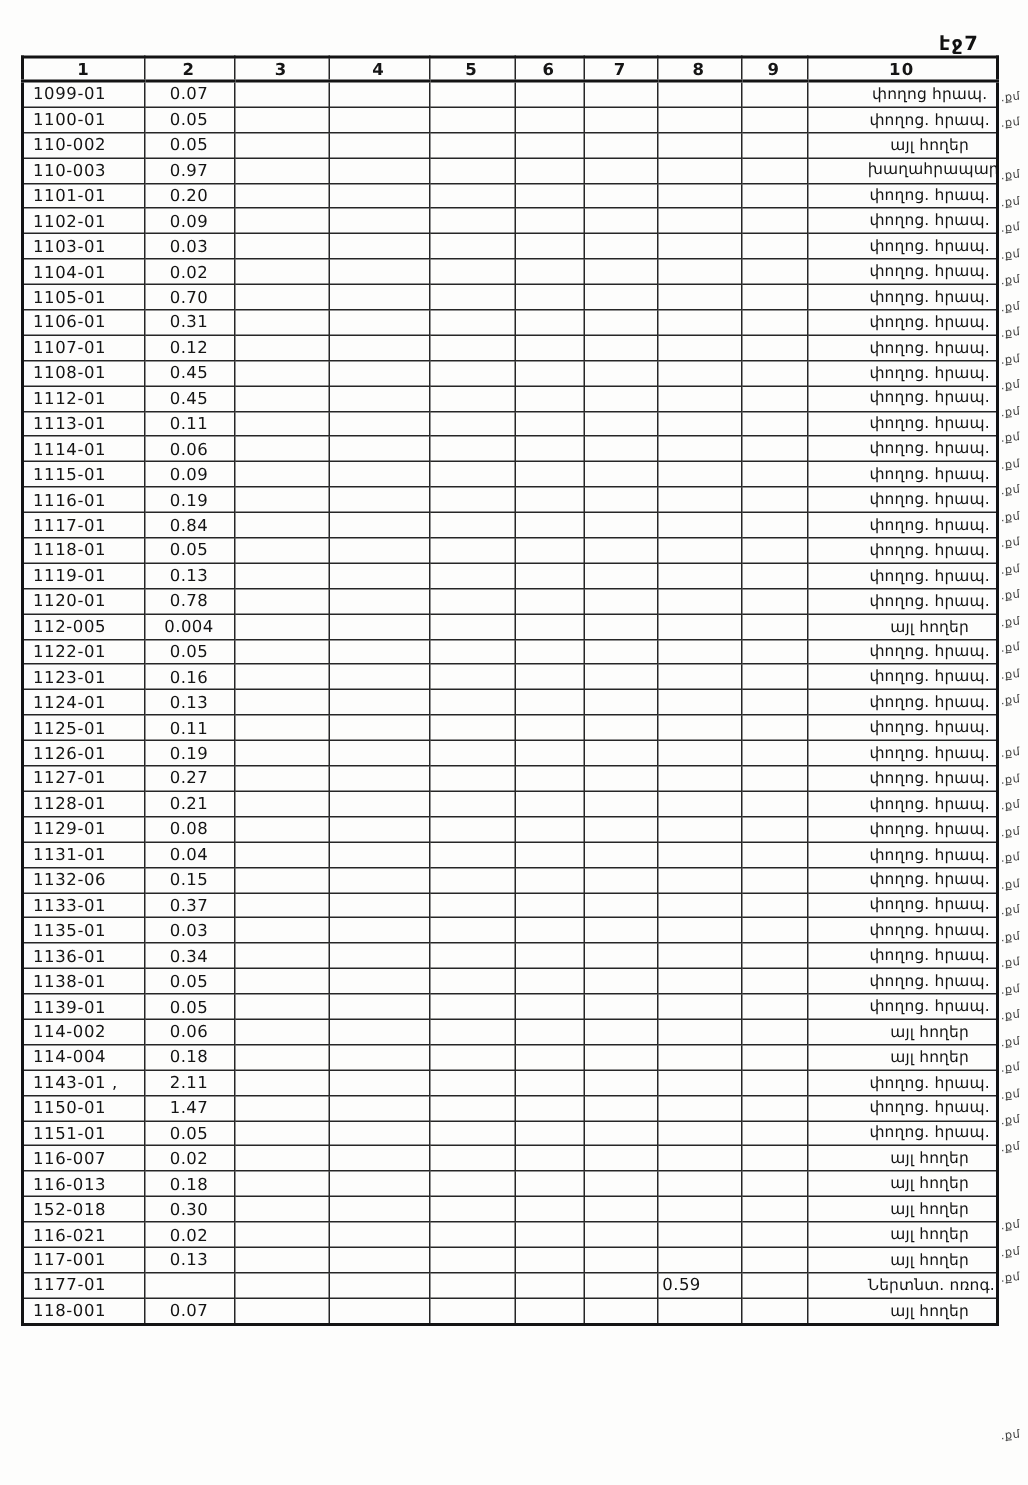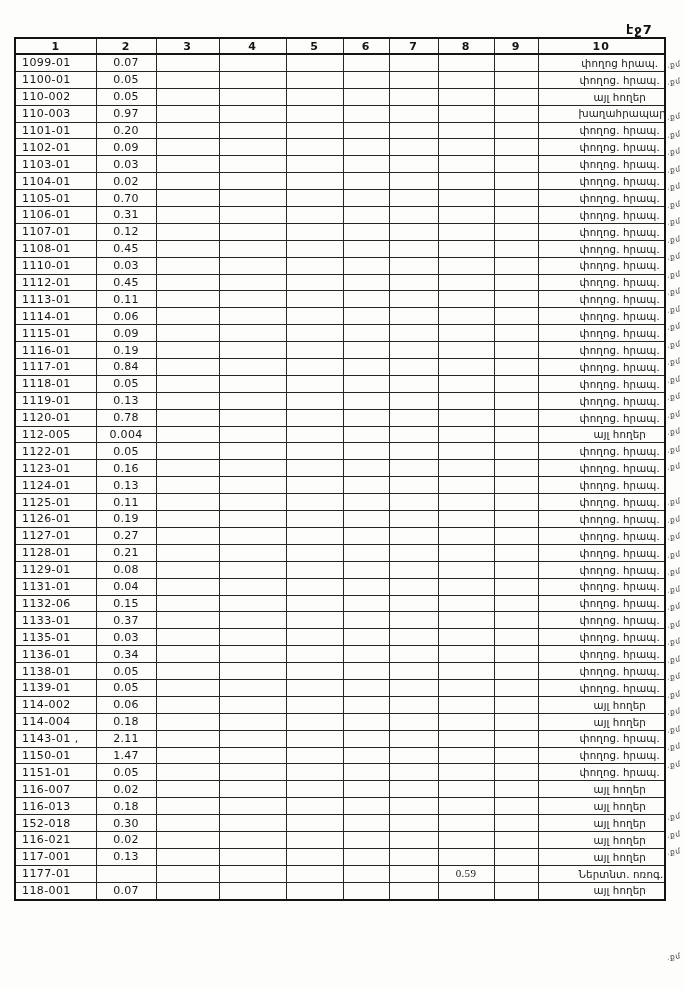--- a/index.html
+++ b/index.html
@@ -29,21 +29,21 @@
     color:#151515;
   }
   thead th{
     font-weight:bold;font-size:11px;text-align:center;
     height:14px;
     border-bottom:2px solid #141414;
     letter-spacing:1px;
   }
   td.c1{text-align:left;padding-left:6px;letter-spacing:0.4px;font-size:11px;}
   td.c2{text-align:center;letter-spacing:0.3px;font-size:11px;}
-  td.c8{text-align:center;letter-spacing:0.3px;font-size:11px;font-family:Liberation Serif, serif;}
+  td.c8{letter-spacing:0.3px;font-size:11px;}
   td.c10{text-align:center;font-size:10.3px;letter-spacing:0.1px;padding-left:40px;}
   .margin-marks{
     position:absolute;left:667px;top:56px;width:18px;height:930px;
   }
   .mark{
     position:absolute;left:0;
     font-size:7.5px;color:#3c3c3c;
     transform:rotate(-6deg);
     letter-spacing:0.5px;
     white-space:nowrap;
@@ -210,32 +210,20 @@
         <td class="c5"></td>
         <td class="c6"></td>
         <td class="c7"></td>
         <td class="c8"></td>
         <td class="c9"></td>
         <td class="c10">փողոց. հրապ.</td>
       </tr>
       <tr>
         <td class="c1">1108-01</td>
         <td class="c2">0.45</td>
-        <td class="c3"></td>
-        <td class="c4"></td>
-        <td class="c5"></td>
-        <td class="c6"></td>
-        <td class="c7"></td>
-        <td class="c8"></td>
-        <td class="c9"></td>
-        <td class="c10">փողոց. հրապ.</td>
-      </tr>
-      <tr>
-        <td class="c1">1110-01</td>
-        <td class="c2">0.03</td>
         <td class="c3"></td>
         <td class="c4"></td>
         <td class="c5"></td>
         <td class="c6"></td>
         <td class="c7"></td>
         <td class="c8"></td>
         <td class="c9"></td>
         <td class="c10">փողոց. հրապ.</td>
       </tr>
       <tr>

